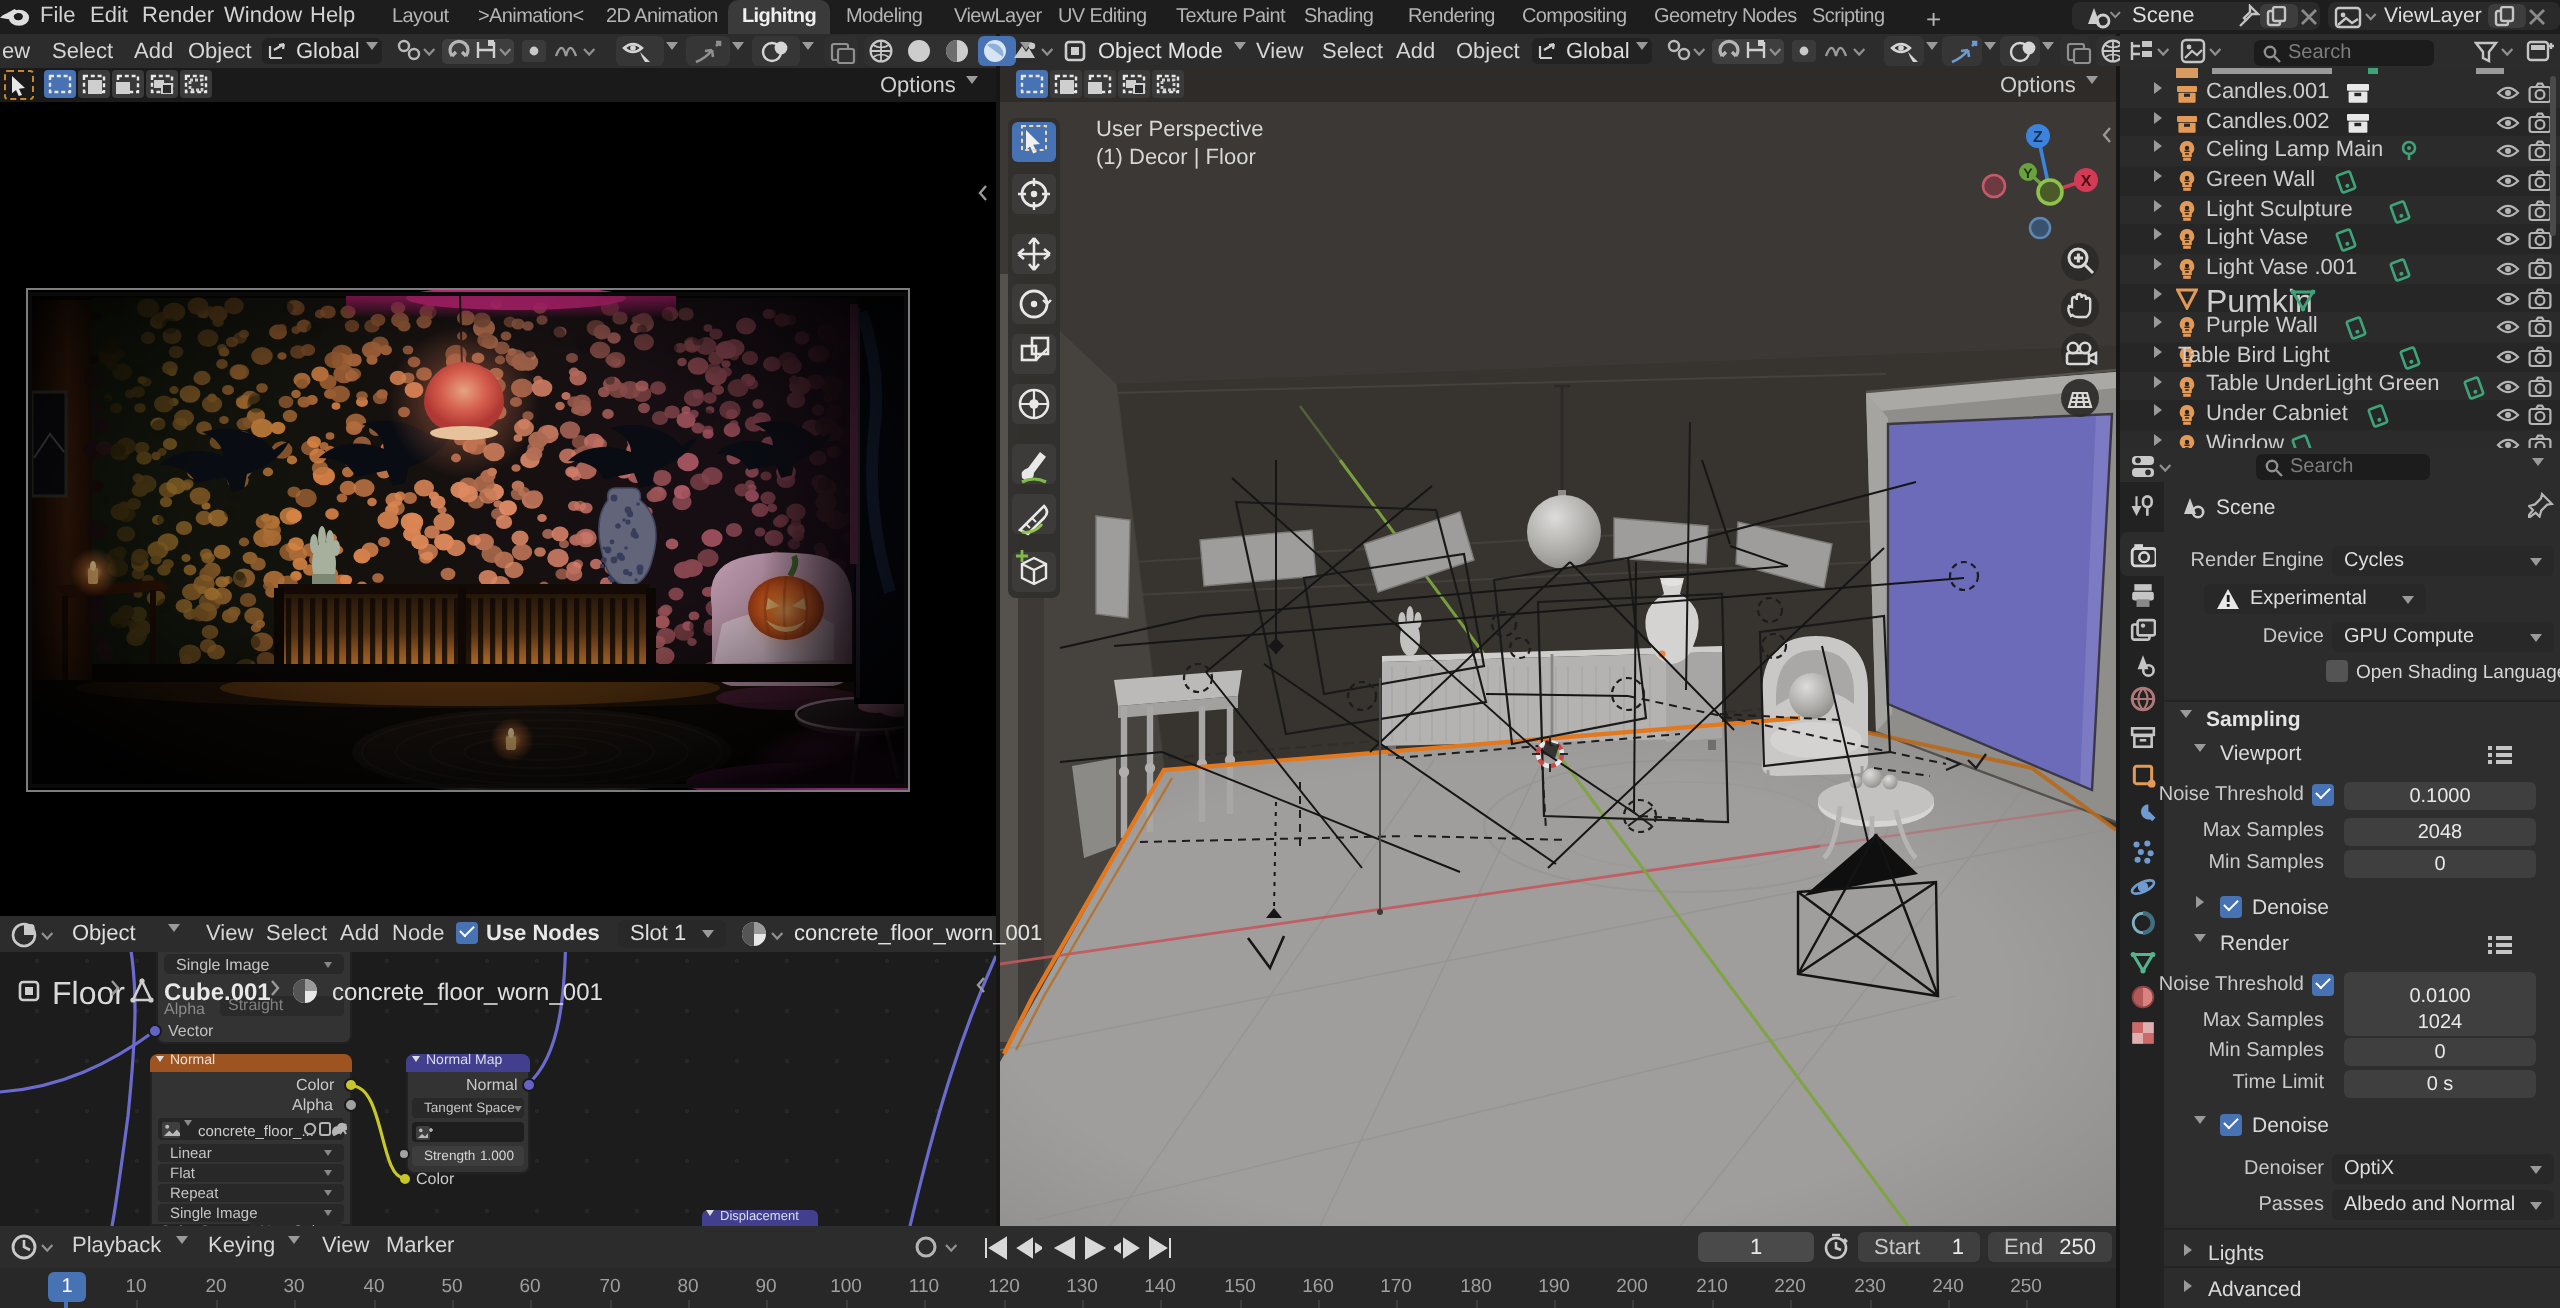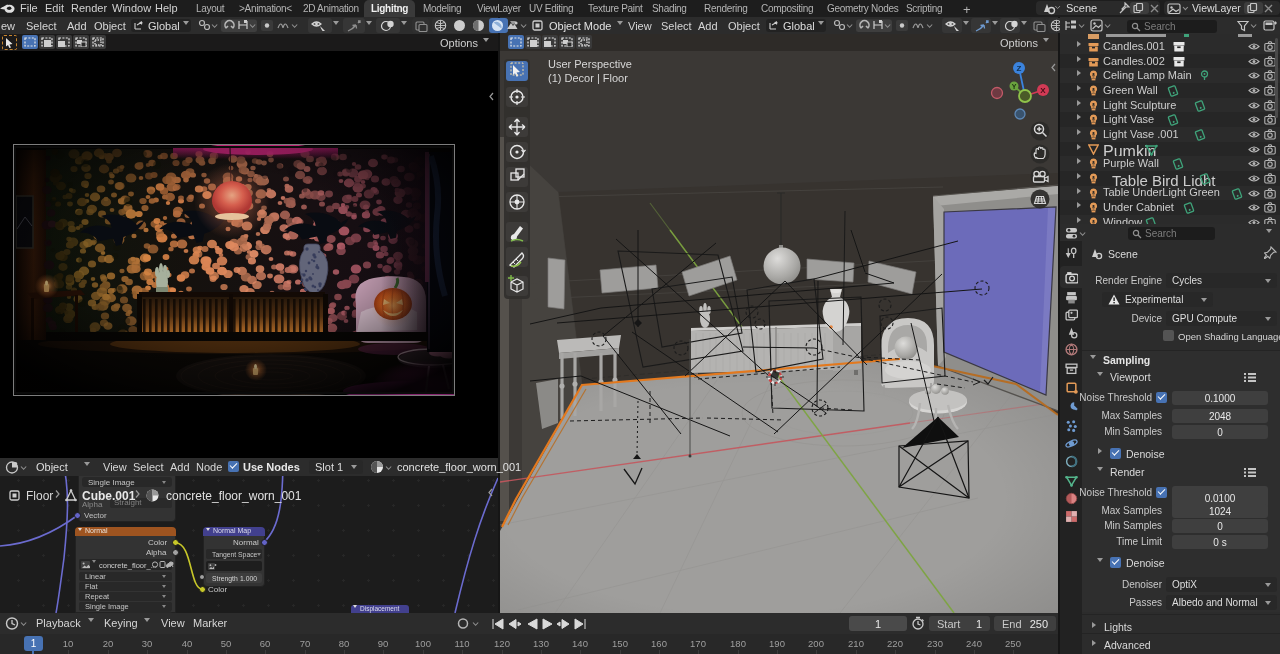--- a/index.html
+++ b/index.html
@@ -1798,21 +1798,21 @@
       <circle cx="6" cy="6.2" r="2.2" fill="none" stroke="#b5b5b5" stroke-width="1.1"></circle>
     </svg>
     <div class="abs" style="left:0;top:137px;width:220px;height:15px;background:#262626"></div>
     <div class="abs" style="left:17px;top:139px;color:#9a9a9a;font-size:8px;width:0;height:0;border-top:3px solid transparent;border-bottom:3px solid transparent;border-left:4px solid #9a9a9a"></div>
     <svg class="abs" style="left:28px;top:139px" width="11" height="11" viewBox="0 0 11 11">
       <path d="M5.5 0.5 a3.6 3.6 0 0 1 2.4 6.3 l0 1.7 -4.8 0 0 -1.7 a3.6 3.6 0 0 1 2.4 -6.3z" fill="#e39a57"></path>
       <rect x="3.6" y="8.8" width="3.8" height="1.6" fill="#e39a57"></rect>
       <circle cx="5.5" cy="4" r="1.1" fill="#262626"></circle>
       <path d="M4.2 5.6 l2.6 0 M4.6 7 l1.8 0" stroke="#262626" stroke-width="0.7"></path>
     </svg>
-    <div class="abs" style="left:52px;top:138px;color:#cdcdcd;font-size:15px;white-space:nowrap">Table Bird Light</div>
+    <div class="abs" style="left:29px;top:138px;color:#cdcdcd;font-size:11px;white-space:nowrap">Table Bird Light</div>
     <svg class="abs" style="left:139px;top:139px" width="12" height="12" viewBox="0 0 12 12">
       <g transform="rotate(-20 6 6)">
         <rect x="2.5" y="1.5" width="7" height="9" rx="1" fill="none" stroke="#3fa37a" stroke-width="1.3"></rect>
         <circle cx="6" cy="8" r="1" fill="#3fa37a"></circle>
       </g>
     </svg>
     <svg class="abs" style="left:188px;top:139px" width="12" height="11" viewBox="0 0 12 11">
       <path d="M1 5.5 q5 -5 10 0 q-5 5 -10 0z" fill="none" stroke="#b5b5b5" stroke-width="1.1"></path>
       <circle cx="6" cy="5.5" r="1.5" fill="#b5b5b5"></circle>
     </svg>
@@ -2184,21 +2184,21 @@
     <svg class="abs" style="left:0;top:0" width="498" height="155" viewBox="0 0 498 155">
       <path d="M176,85 C192,85 190,131 202,131" fill="none" stroke="#c7c729" stroke-width="1.6"></path>
     </svg>
     <div class="abs" style="left:199px;top:116px;width:6px;height:6px;background:#a1a1a1;border-radius:50%;border:1px solid #1a1a1a"></div>
     <div class="abs" style="left:351px;top:147px;width:58px;height:8px;background:#42408e;border-radius:3px 3px 0 0;color:#dcdcec;font-size:6.5px;padding-left:9px">Displacement</div>
     <div class="abs" style="left:353px;top:147px;color:#ddd;font-size:5.5px;width:0;height:0;border-left:2.5px solid transparent;border-right:2.5px solid transparent;border-top:3.5px solid #ddd"></div>
     <svg class="abs" style="left:8px;top:31px" width="14" height="13" viewBox="0 0 14 13">
       <rect x="2" y="2" width="9" height="9" rx="1.5" fill="none" stroke="#cdcdcd" stroke-width="1.3"></rect>
       <rect x="4.5" y="4.5" width="4" height="4" fill="#cdcdcd"></rect>
     </svg>
-    <div class="abs" style="left:26px;top:31px;color:#d8d8d8;font-size:12px">Floor</div>
+    <div class="abs" style="left:26px;top:31px;color:#d8d8d8;font-size:16px">Floor</div>
     <div class="abs" style="left:55px;top:31px;color:#9a9a9a;font-size:11px"><svg width="5" height="10" viewBox="0 0 5 10">
         <path d="M1 1.5 L4 5 L1 8.5" stroke="#9a9a9a" stroke-width="1.2" fill="none"></path>
       </svg></div>
     <svg class="abs" style="left:64px;top:31px" width="14" height="13" viewBox="0 0 14 13">
       <path d="M2.5 11 L7 1.5 L11.5 11 Z" fill="none" stroke="#cdcdcd" stroke-width="1.3"></path>
       <circle cx="2.5" cy="11" r="1.3" fill="#cdcdcd"></circle>
       <circle cx="11.5" cy="11" r="1.3" fill="#cdcdcd"></circle>
       <circle cx="7" cy="1.5" r="1.3" fill="#cdcdcd"></circle>
     </svg>
     <div class="abs" style="left:82px;top:31px;color:#e8e8e8;font-size:12px;font-weight:bold">Cube.001</div>

